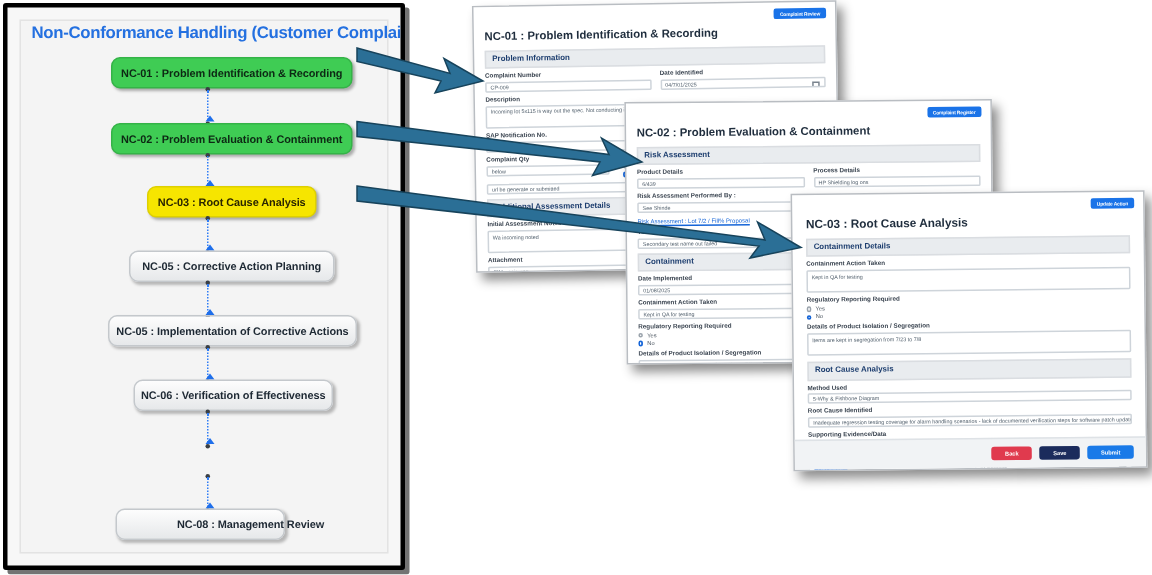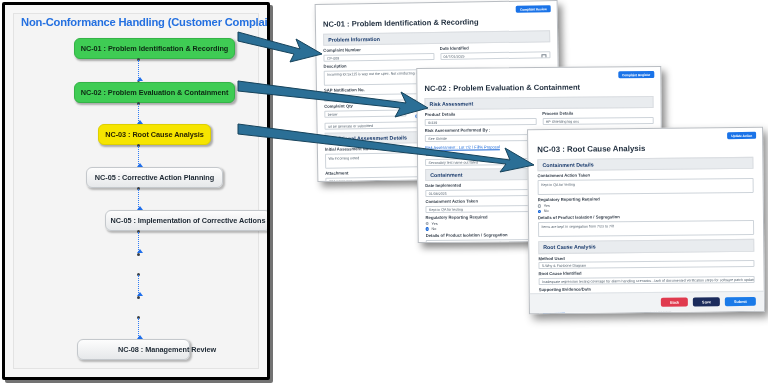--- a/index.html
+++ b/index.html
@@ -128,25 +128,26 @@
     <div class="node yellow" style="left:93px;top:119px;width:113px;">NC-03 : Root Cause Analysis</div>
     <div class="dot" style="top:139px;"></div>
     <div class="conn" style="top:141px;height:20px;"></div>
     <div class="dot" style="top:162px;"></div>
 
     <div class="node grey" style="left:81px;top:162px;width:137px;">NC-05 : Corrective Action Planning</div>
     <div class="dot" style="top:182px;"></div>
     <div class="conn" style="top:184px;height:20px;"></div>
     <div class="dot" style="top:205px;"></div>
 
-    <div class="node grey" style="left:67px;top:205px;width:166px;margin-left:33px;">NC-05 : Implementation of Corrective Actions</div>
+    <div class="node grey" style="left:67px;top:205px;width:166px;">NC-05 : Implementation of Corrective Actions</div>
     <div class="dot" style="top:225px;"></div>
     <div class="conn" style="top:227px;height:20px;"></div>
     <div class="dot" style="top:248px;"></div>
 
+    <div class="node grey" style="left:84px;top:248px;width:133px;">NC-06 : Verification of Effectiveness</div>
     <div class="dot" style="top:268px;"></div>
     <div class="conn" style="top:270px;height:20px;"></div>
     <div class="dot" style="top:291px;"></div>
 
     <div class="dot" style="top:311px;"></div>
     <div class="conn" style="top:313px;height:20px;"></div>
     <div class="dot" style="top:334px;"></div>
 
     <div class="node grey" style="left:72px;top:334px;width:113px;padding-left:40px;">NC-08 : Management Review</div>
   </div>

